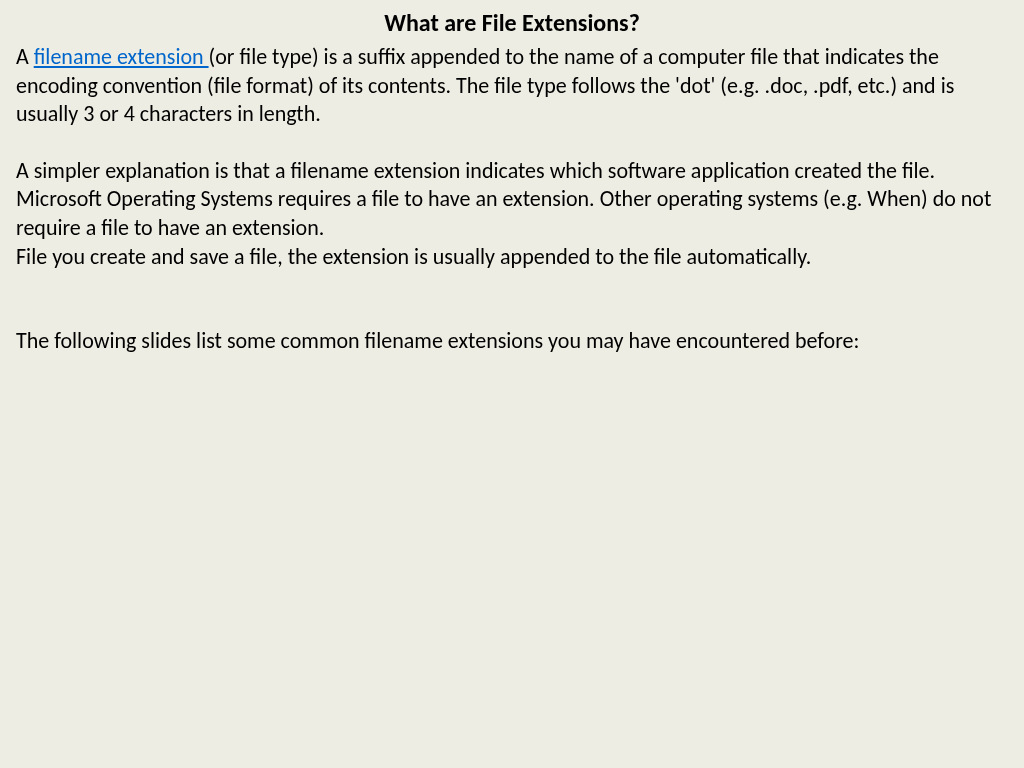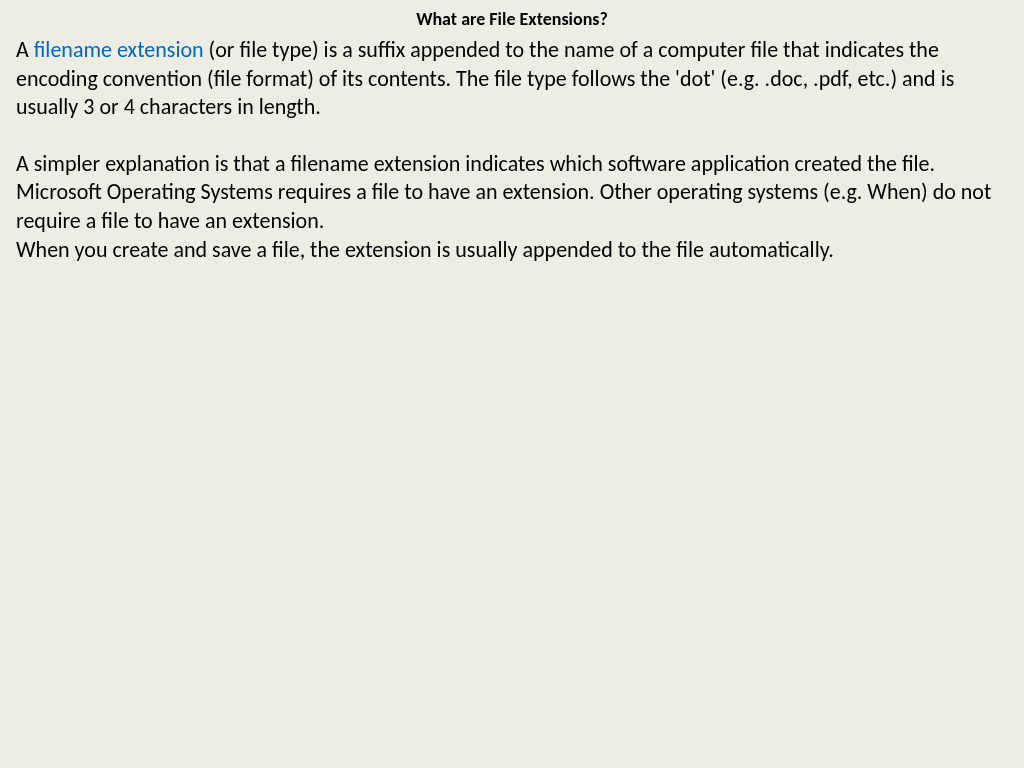--- a/index.html
+++ b/index.html
@@ -12,44 +12,46 @@
       height: 768px;
       background-color: #eeede3;
       font-family: Calibri, Arial, sans-serif;
       color: #000000;
       padding: 8px 16px;
       overflow: hidden;
     }
     .title {
       text-align: center;
       font-weight: bold;
-      font-size: 18px;
+      font-size: 24px;
       margin-bottom: 6px;
     }
     .content {
       font-size: 22px;
       line-height: 1.3;
     }
     .paragraph {
       margin-bottom: 0;
     }
     .link {
       color: #0066cc;
+      text-decoration: underline;
     }
     .spacer {
       height: 28px;
     }
   </style>
 </head>
 <body>
 
 <div class="title">What are File Extensions?</div>
 
 <div class="content">
   <div class="paragraph">
     <span>A </span><a class="link">filename extension </a><span> (or file type) is a suffix appended to the name of a computer file that indicates the encoding convention (file format) of its contents. The file type follows the 'dot' (e.g.   .doc, .pdf, etc.) and is usually 3 or 4 characters in length.</span>
   </div>
   <div class="spacer"></div>
   <div class="paragraph">A simpler explanation is that a filename extension indicates which software application created the file. Microsoft Operating Systems requires a file to have an extension. Other operating systems (e.g. When) do not require a file to have an extension.</div>
-  <div class="paragraph">When you create and save a file, the extension is usually appended to the file automatically.</div>
+  <div class="paragraph">File you create and save a file, the extension is usually appended to the file automatically.</div>
   <div class="spacer"></div>
   <div class="spacer"></div>
+  <div class="paragraph">The following slides list some common filename extensions you may have encountered before:</div>
 </div>
 
 </body></html>

